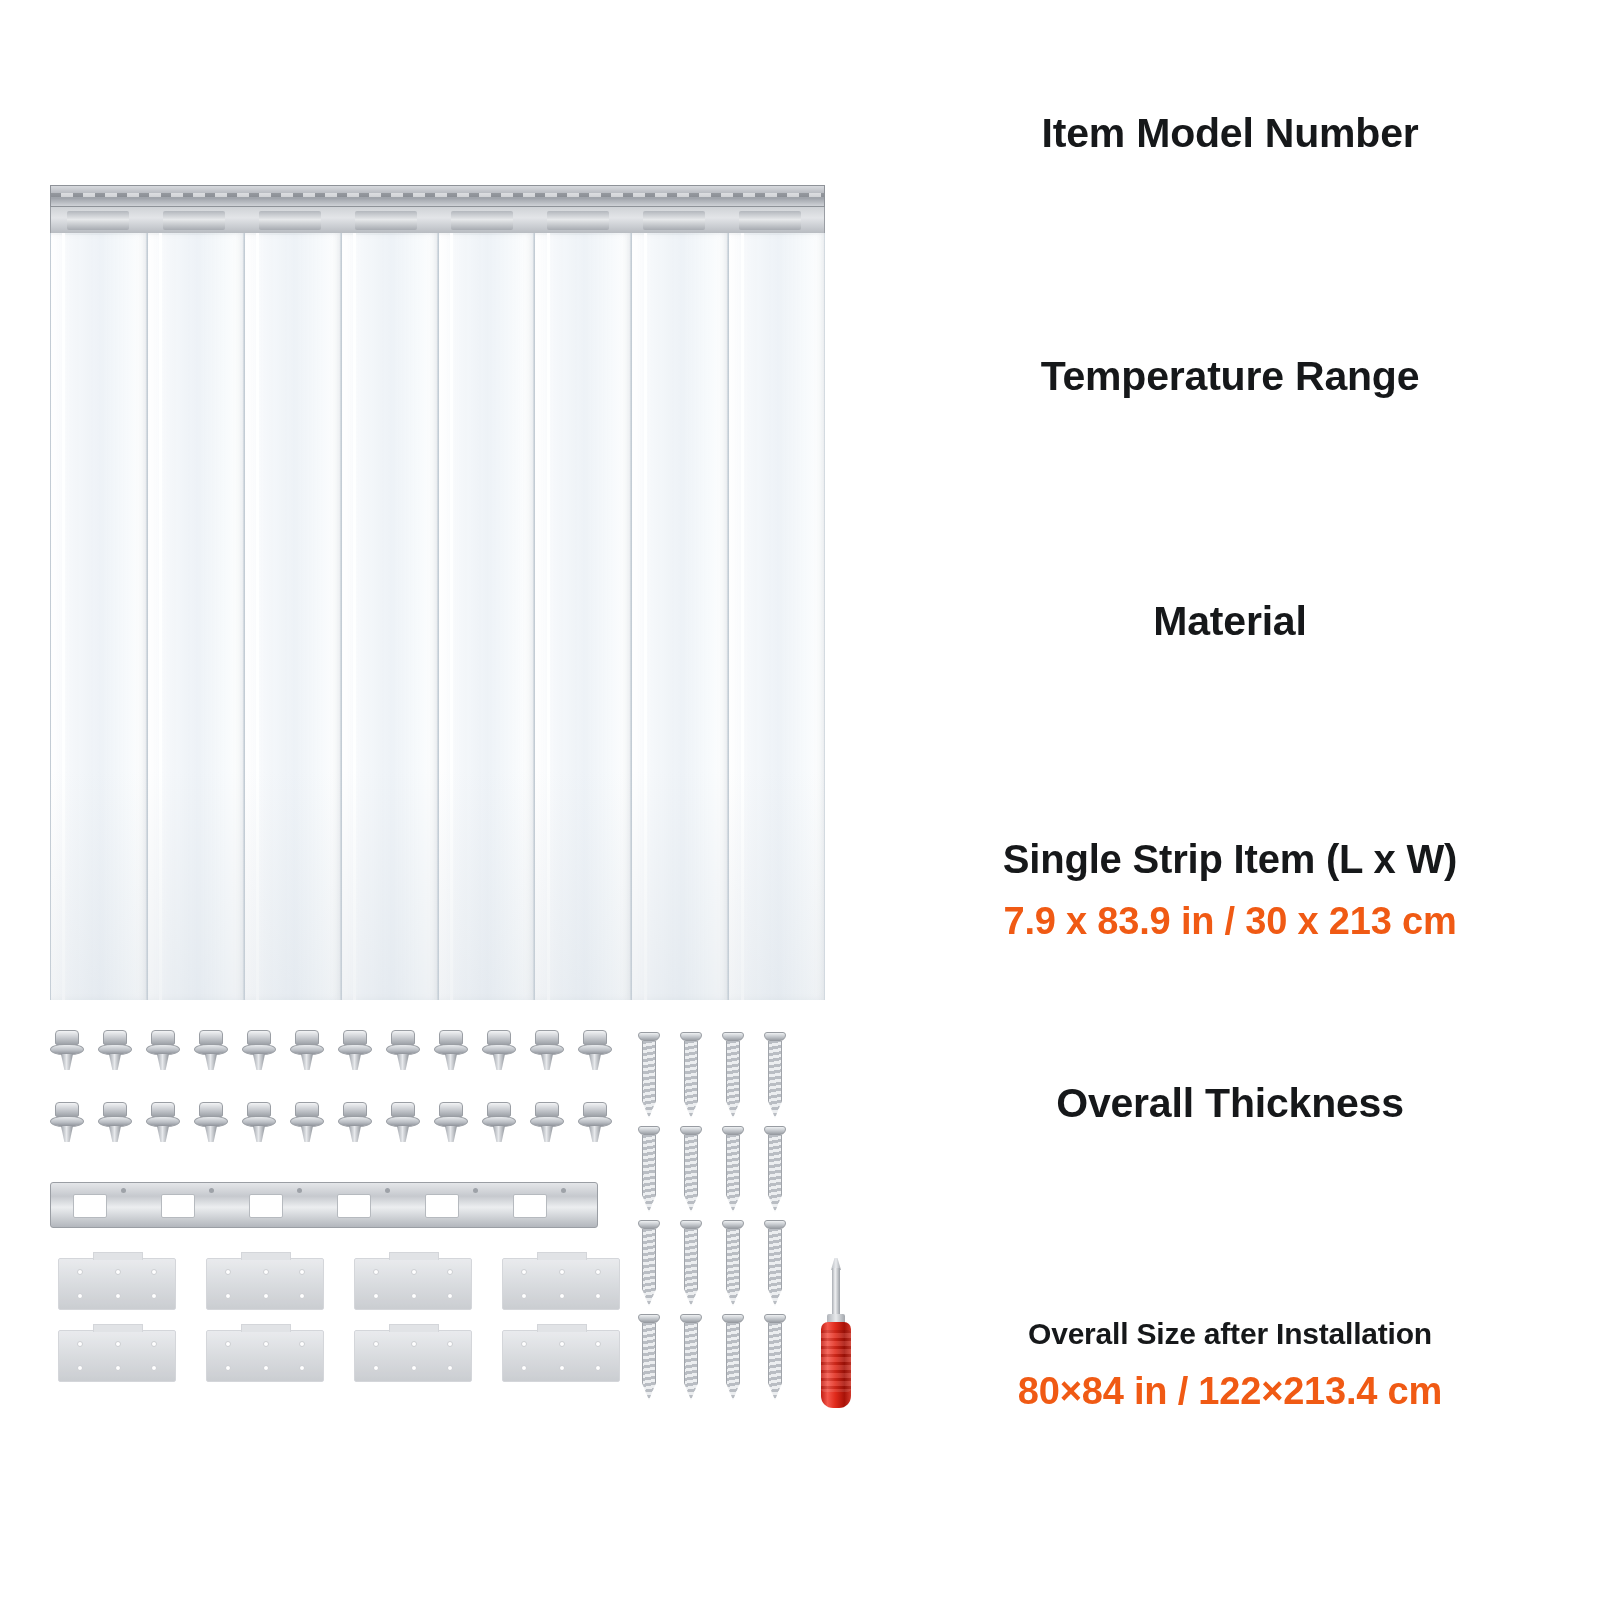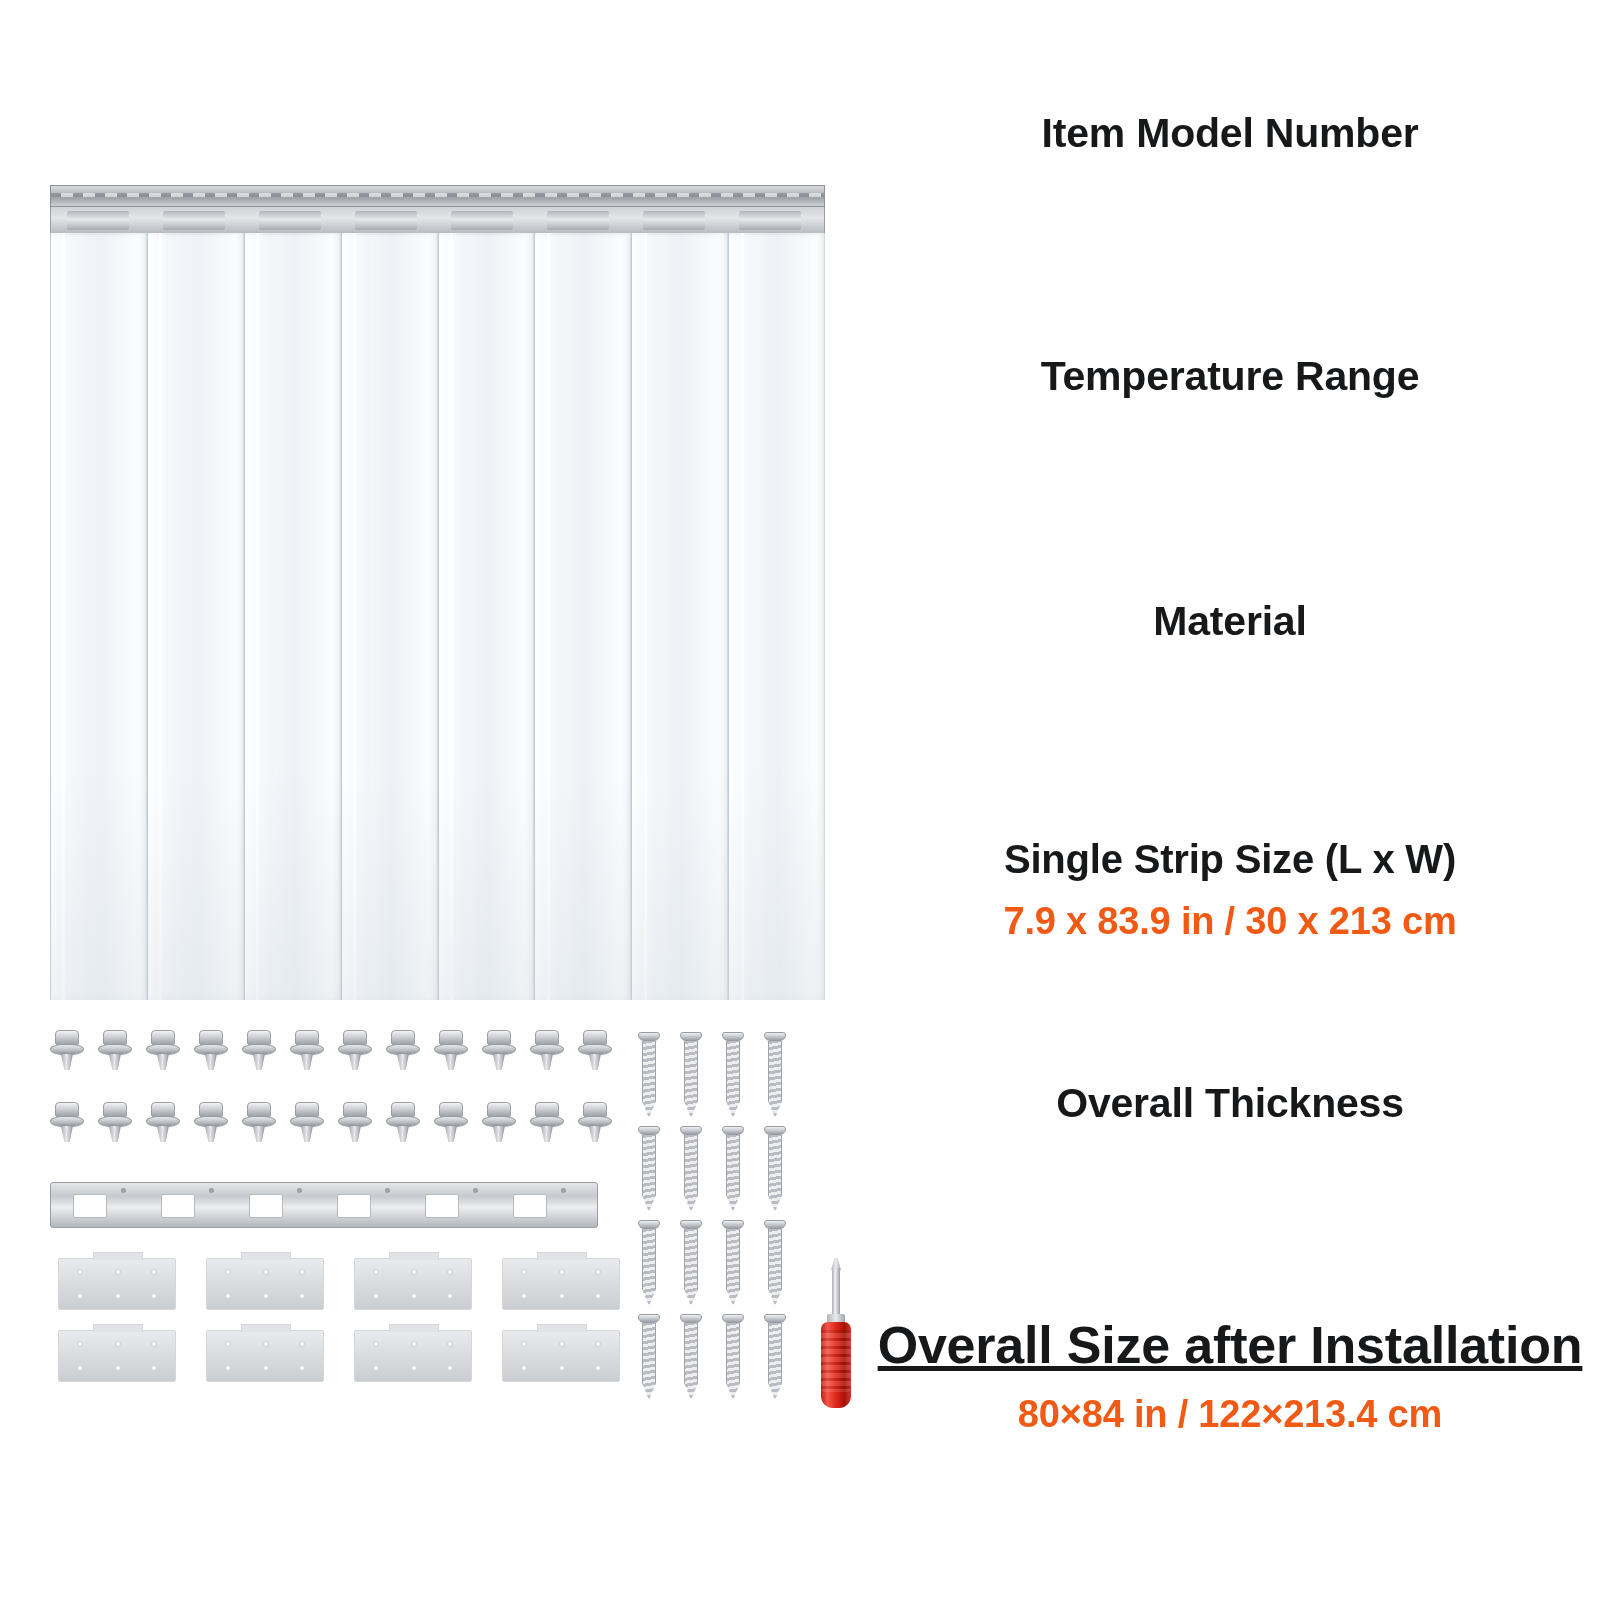--- a/index.html
+++ b/index.html
@@ -315,21 +315,21 @@
     letter-spacing: -0.2px;
   }
   .sb-1 { top: 112px; }
   .sb-2 { top: 355px; }
   .sb-3 { top: 600px; }
   .sb-4 { top: 838px; }
   .sb-4 .spec-label { font-size: 40px; }
   .sb-4 .spec-value { font-size: 38px; }
   .sb-5 { top: 1082px; }
   .sb-6 { top: 1318px; }
-  .sb-6 .spec-label { font-size: 52px; text-decoration: underline; }
+  .sb-6 .spec-label { font-size: 30px; }
   .sb-6 .spec-value { font-size: 38px; }
 </style>
 </head>
 <body>
 
 <div id="product-image">
 
   <div id="curtain">
     <div class="rail-top"></div>
     <div class="rail-bottom">
@@ -654,21 +654,21 @@
 
   <div class="spec-block sb-2">
     <div class="spec-label">Temperature Range</div>
   </div>
 
   <div class="spec-block sb-3">
     <div class="spec-label">Material</div>
   </div>
 
   <div class="spec-block sb-4">
-    <div class="spec-label">Single Strip Size (L x W)</div>
+    <div class="spec-label">Single Strip Item (L x W)</div>
     <div class="spec-value">7.9 x 83.9 in / 30 x 213 cm</div>
   </div>
 
   <div class="spec-block sb-5">
     <div class="spec-label">Overall Thickness</div>
   </div>
 
   <div class="spec-block sb-6">
     <div class="spec-label">Overall Size after Installation</div>
     <div class="spec-value">80×84 in / 122×213.4 cm</div>

